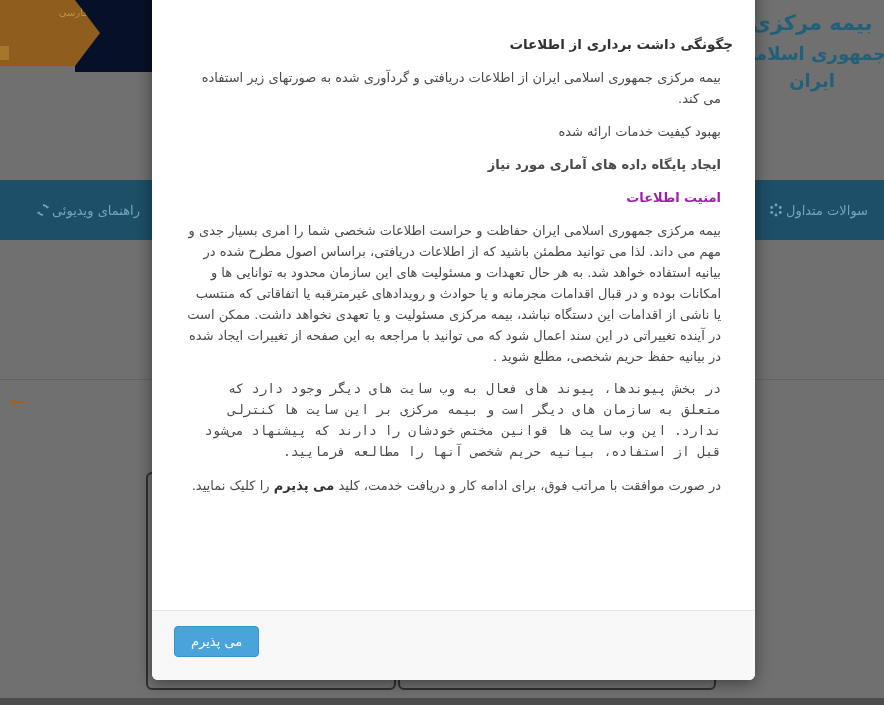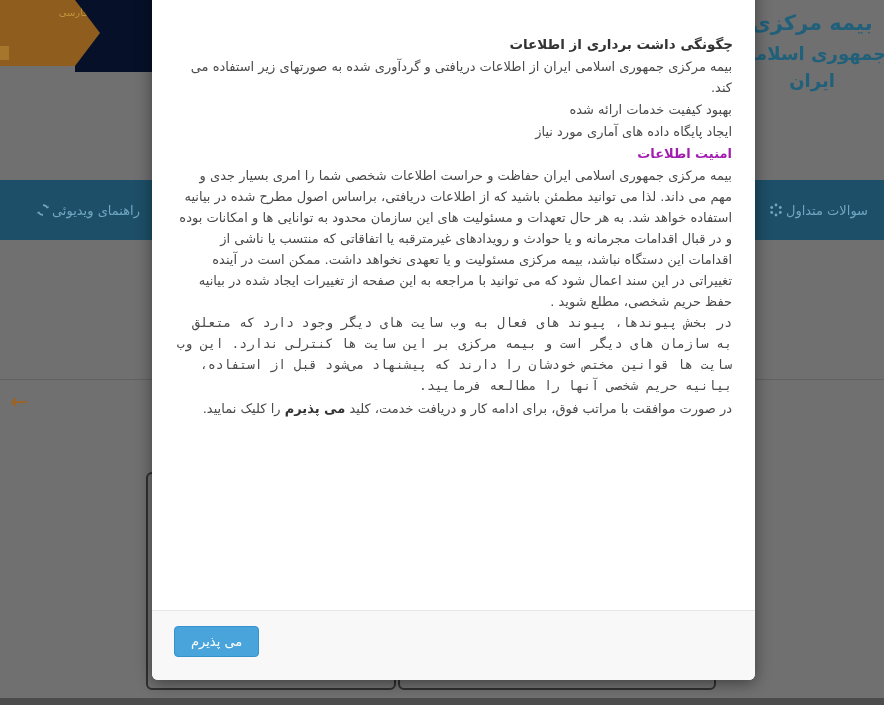--- a/index.html
+++ b/index.html
@@ -69,25 +69,25 @@
     position:absolute;top:-20px;left:152px;width:603px;height:700px;
     background:#ffffff;border-radius:0 0 6px 6px;
     box-shadow:0 3px 16px rgba(0,0,0,.45);
     z-index:10;display:flex;flex-direction:column;
   }
   .modal-body{
     flex:1;padding:54px 22px 0 22px;
     color:#4a4a4a;font-size:13px;line-height:21px;text-align:right;
   }
   .modal-title{font-size:13.5px;font-weight:bold;color:#333;line-height:21px;}
-  .modal-body p{margin:1px;}
+  .modal-body p{margin:12px;}
   .p-intro{margin-top:24px;}
   .p-item1{margin-top:44px;}
   .p-item2{margin-top:20px;}
-  .p-item3{margin-top:20px;}
+  .p-item3{margin-top:20px;font-weight:bold;}
   .p-heading{margin-top:13px;font-weight:bold;color:#a21caf;}
   .p-security{margin-top:6px;}
   .p-links{margin-top:17px;font-family:Liberation Mono, monospace;}
   .p-agree{margin-top:14px;}
   .p-agree .bold-key{font-weight:bold;color:#333;}
   .modal-footer{
     height:70px;background:#f8f8f8;border-top:1px solid #e7e7e7;
     border-radius:0 0 6px 6px;padding:15px 22px;text-align:left;
   }
   .accept-btn{

